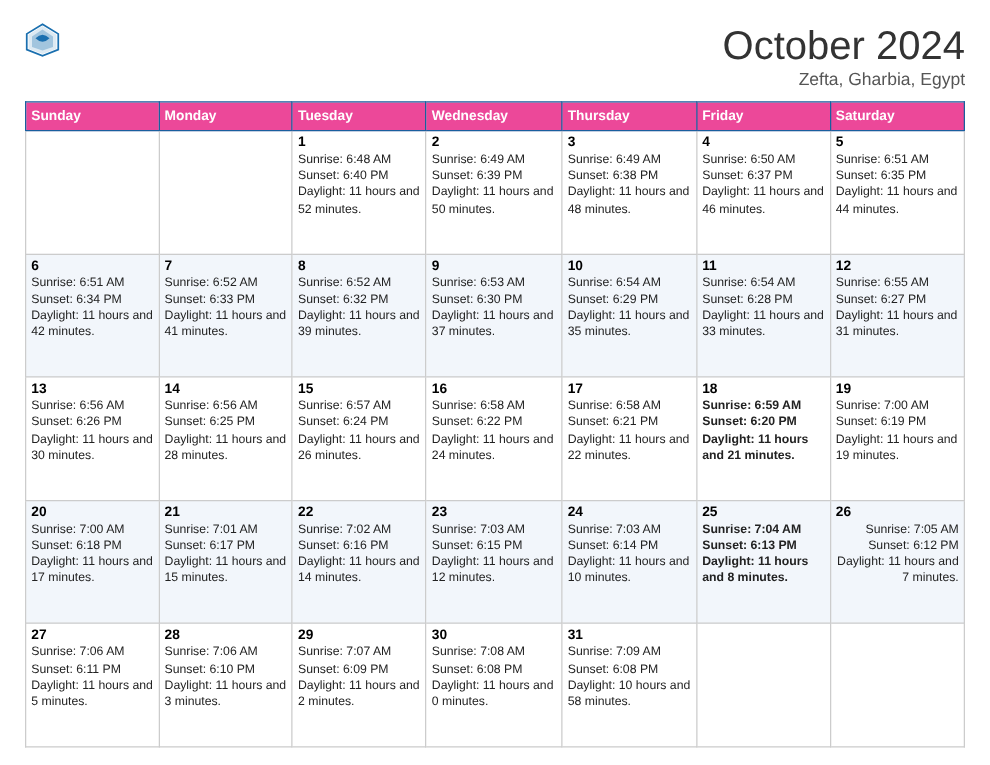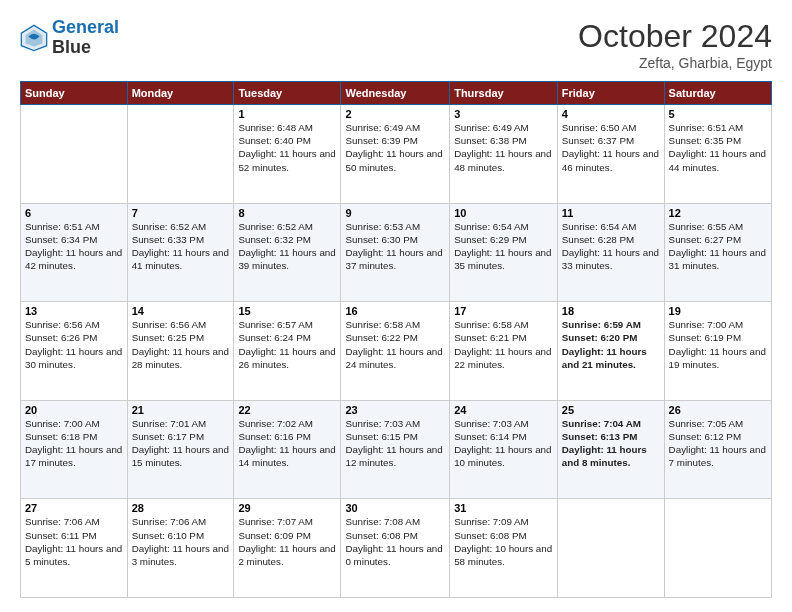--- a/index.html
+++ b/index.html
@@ -53,21 +53,21 @@
       font-size: 14px;
       color: #555;
     }
     .calendar {
       flex: 1;
       border-collapse: collapse;
       width: 100%;
       font-size: 10.5px;
     }
     .calendar th {
-      background: #7f1d1d;
+      background: #ec4899;
       color: #fff;
       padding: 5px 4px;
       text-align: left;
       font-size: 11px;
       font-weight: bold;
       border: 1px solid #1a5f9e;
     }
     .calendar td {
       border: 1px solid #ccc;
       vertical-align: top;
@@ -102,24 +102,20 @@
 
 <div class="page">
   <div class="header">
     <div class="logo">
       <svg class="logo-icon" viewBox="0 0 40 40">
         <polygon points="20,4 36,14 36,30 20,36 4,30 4,14" fill="#1a6faf" opacity="0.15"></polygon>
         <polygon points="20,2 38,13 38,31 20,38 2,31 2,13" fill="none" stroke="#1a6faf" stroke-width="2"></polygon>
         <polygon points="20,8 32,16 32,28 20,32 8,28 8,16" fill="#1a6faf" opacity="0.3"></polygon>
         <path d="M12,18 Q20,10 28,18 Q20,26 12,18Z" fill="#1a6faf"></path>
       </svg>
-      <div class="logo-text">
-        <div><span>General</span></div>
-        <div>Blue</div>
-      </div>
     </div>
     <div class="title-block">
       <div class="month-title">October 2024</div>
       <div class="location">Zefta, Gharbia, Egypt</div>
     </div>
   </div>
 
   <table class="calendar" id="cal-table">
     <thead>
       <tr id="cal-header">
@@ -287,21 +283,21 @@
 Daylight: 11 hours and 10 minutes.</div>
           </td>
           <td>
             <span class="day-num">25</span>
             <div class="day-info" style="white-space: pre-line; font-weight: bold;">Sunrise: 7:04 AM
 Sunset: 6:13 PM
 Daylight: 11 hours and 8 minutes.</div>
           </td>
           <td>
             <span class="day-num">26</span>
-            <div class="day-info" style="white-space: pre-line;">Sunrise: 7:05 AM
+            <div class="day-info" style="white-space: pre-line; text-align: right;">Sunrise: 7:05 AM
 Sunset: 6:12 PM
 Daylight: 11 hours and 7 minutes.</div>
           </td>
         </tr>
         <tr>
           <td>
             <span class="day-num">27</span>
             <div class="day-info" style="white-space: pre-line;">Sunrise: 7:06 AM
 Sunset: 6:11 PM
 Daylight: 11 hours and 5 minutes.</div>

